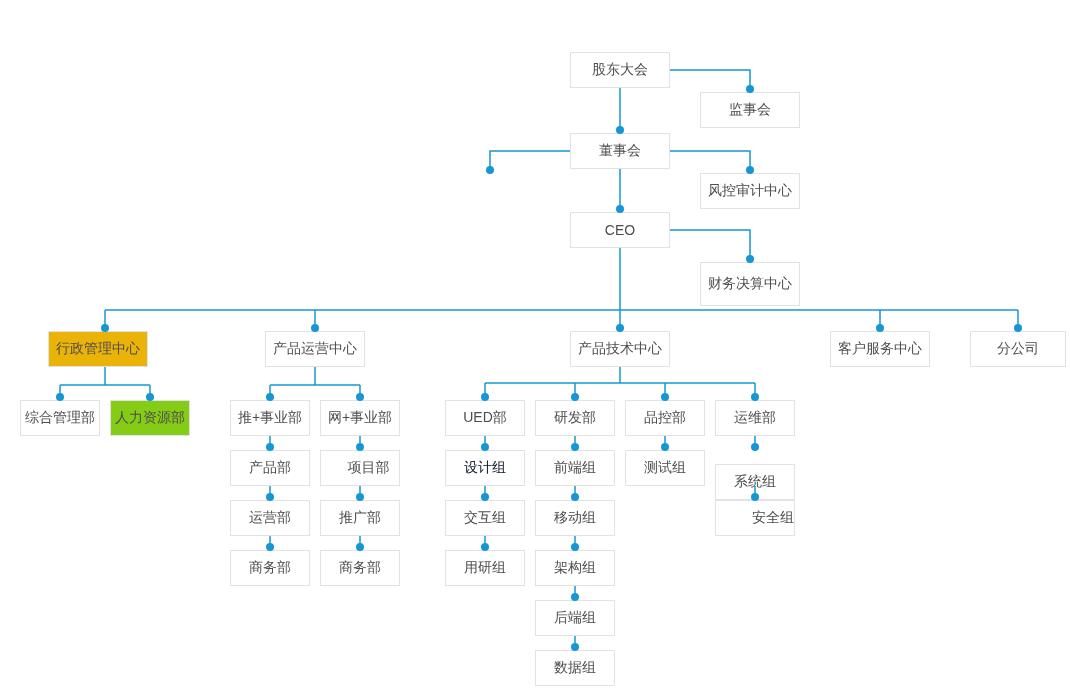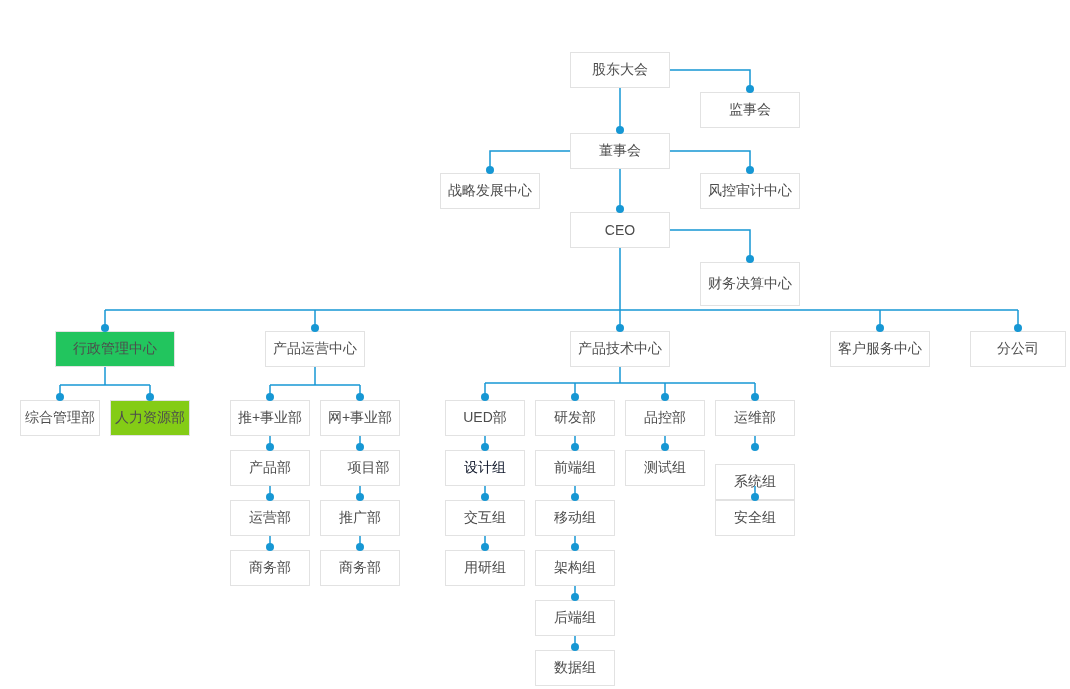--- a/index.html
+++ b/index.html
@@ -108,33 +108,30 @@
     </svg>
 <div class="node" style="left: 570px; top: 52px; width: 100px; height: 36px; background: rgb(255, 255, 255); border: 1px solid rgb(226, 226, 226); color: rgb(77, 77, 77);">
       <span>股东大会</span>
     </div>
     <div class="node" style="left: 700px; top: 92px; width: 100px; height: 36px; background: rgb(255, 255, 255); border: 1px solid rgb(226, 226, 226); color: rgb(77, 77, 77);">
       <span>监事会</span>
     </div>
     <div class="node" style="left: 570px; top: 133px; width: 100px; height: 36px; background: rgb(255, 255, 255); border: 1px solid rgb(226, 226, 226); color: rgb(77, 77, 77);">
       <span>董事会</span>
     </div>
-    <div class="node" style="left: 440px; top: 173px; width: 100px; height: 36px; background: rgb(255, 255, 255); border: 1px solid rgb(226, 226, 226); color: rgb(77, 77, 77);">
-      <span>战略发展中心</span>
-    </div>
     <div class="node" style="left: 700px; top: 173px; width: 100px; height: 36px; background: rgb(255, 255, 255); border: 1px solid rgb(226, 226, 226); color: rgb(77, 77, 77);">
       <span>风控审计中心</span>
     </div>
     <div class="node" style="left: 570px; top: 212px; width: 100px; height: 36px; background: rgb(255, 255, 255); border: 1px solid rgb(226, 226, 226); color: rgb(77, 77, 77);">
       <span>CEO</span>
     </div>
     <div class="node" style="left: 700px; top: 262px; width: 100px; height: 44px; background: rgb(255, 255, 255); border: 1px solid rgb(226, 226, 226); color: rgb(77, 77, 77);">
       <span>财务决算中心</span>
     </div>
-    <div class="node" style="left: 55px; top: 331px; width: 120px; height: 36px; background: #22c55e; border: 1px solid rgb(226, 226, 226); color: rgb(77, 77, 77);">
+    <div class="node" style="left: 48px; top: 331px; width: 100px; height: 36px; background: #eab308; border: 1px solid rgb(226, 226, 226); color: rgb(77, 77, 77);">
       <span>行政管理中心</span>
     </div>
     <div class="node" style="left: 265px; top: 331px; width: 100px; height: 36px; background: rgb(255, 255, 255); border: 1px solid rgb(226, 226, 226); color: rgb(77, 77, 77);">
       <span>产品运营中心</span>
     </div>
     <div class="node" style="left: 570px; top: 331px; width: 100px; height: 36px; background: rgb(255, 255, 255); border: 1px solid rgb(226, 226, 226); color: rgb(77, 77, 77);">
       <span>产品技术中心</span>
     </div>
     <div class="node" style="left: 830px; top: 331px; width: 100px; height: 36px; background: rgb(255, 255, 255); border: 1px solid rgb(226, 226, 226); color: rgb(77, 77, 77);">
       <span>客户服务中心</span>
@@ -207,16 +204,16 @@
     </div>
     <div class="node" style="left: 625px; top: 450px; width: 80px; height: 36px; background: rgb(255, 255, 255); border: 1px solid rgb(226, 226, 226); color: rgb(77, 77, 77);">
       <span>测试组</span>
     </div>
     <div class="node" style="left: 715px; top: 400px; width: 80px; height: 36px; background: rgb(255, 255, 255); border: 1px solid rgb(226, 226, 226); color: rgb(77, 77, 77);">
       <span>运维部</span>
     </div>
     <div class="node" style="left: 715px; top: 464px; width: 80px; height: 36px; background: rgb(255, 255, 255); border: 1px solid rgb(226, 226, 226); color: rgb(77, 77, 77);">
       <span>系统组</span>
     </div>
-    <div class="node" style="left: 715px; top: 500px; width: 80px; height: 36px; background: rgb(255, 255, 255); border: 1px solid rgb(226, 226, 226); color: rgb(77, 77, 77);">
+    <div class="node" style="left: 715px; top: 500px; width: 80px; height: 36px; background: rgb(255, 255, 255); border: 1px solid rgb(226, 226, 226); color: rgb(77, 77, 77); justify-content: flex-end;">
       <span>安全组</span>
     </div>
   </div>
 
 </body></html>

